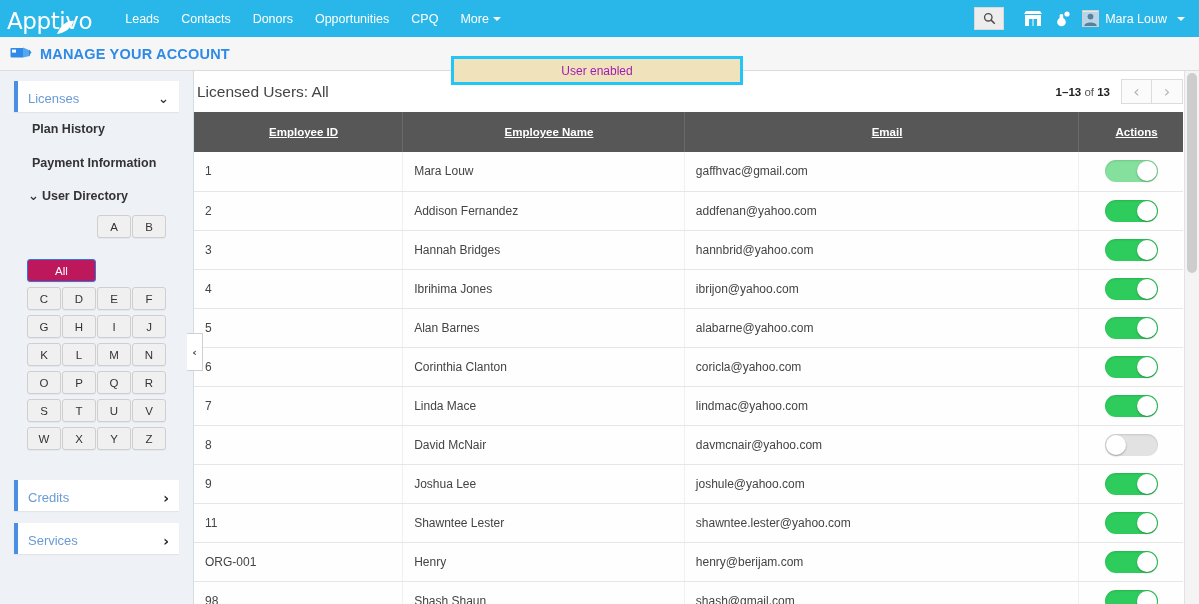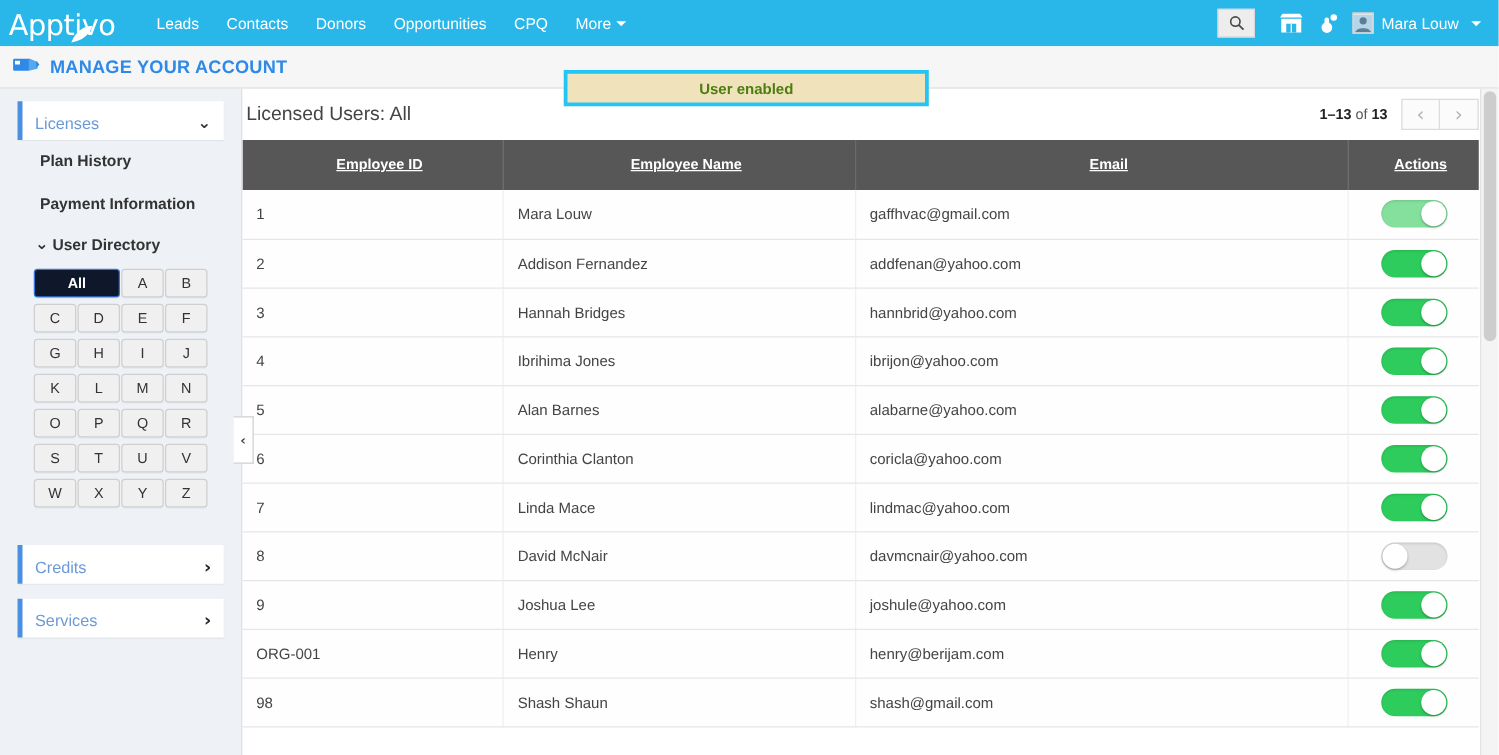--- a/index.html
+++ b/index.html
@@ -188,25 +188,26 @@
     background: #f0f0f0;
     border: 1px solid #cfcfcf;
     border-radius: 3px;
     font-size: 11.5px;
     color: #333;
     display: flex; align-items: center; justify-content: center;
     cursor: pointer;
     box-shadow: 0 1px 0 rgba(0,0,0,0.04);
   }
   .alpha-btn.active {
-    background: #0f172a;
+    background: #be185d;
     border-color: #3377dd;
     color: #ffffff;
-    font-weight: bold;
+    font-weight: normal;
     grid-column: span 2;
+    margin-top: 44px;
   }
   .side-gap-1 { height: 30px; }
   .side-gap-2 { height: 12px; }
 
   .collapse-handle {
     position: absolute;
     right: -10px;
     top: 262px;
     width: 16px; height: 38px;
     background: #ffffff;
@@ -315,22 +316,22 @@
     position: absolute;
     left: 451px; top: 56px;
     width: 292px; height: 29px;
     background: #f0e3bc;
     border: 3px solid #22c5f5;
     display: flex; align-items: center; justify-content: center;
     z-index: 40;
   }
   .banner-text {
     font-size: 12px;
-    font-weight: bold;
-    color: #4d7c0f;
+    font-weight: normal;
+    color: #a21caf;
   }
 
   
   .vscroll {
     position: absolute;
     right: 0; top: 0;
     width: 15px; height: 533px;
     background: #f4f4f4;
     border-left: 1px solid #e2e2e2;
     z-index: 20;
@@ -565,20 +566,26 @@
             <td>davmcnair@yahoo.com</td>
             <td class="td-actions"><div class="toggle off"><span class="knob"></span></div></td>
           </tr>
           <tr>
             <td>9</td>
             <td>Joshua Lee</td>
             <td>joshule@yahoo.com</td>
             <td class="td-actions"><div class="toggle"><span class="knob"></span></div></td>
           </tr>
           <tr>
+            <td>11</td>
+            <td>Shawntee Lester</td>
+            <td>shawntee.lester@yahoo.com</td>
+            <td class="td-actions"><div class="toggle"><span class="knob"></span></div></td>
+          </tr>
+          <tr>
             <td>ORG-001</td>
             <td>Henry</td>
             <td>henry@berijam.com</td>
             <td class="td-actions"><div class="toggle"><span class="knob"></span></div></td>
           </tr>
           <tr>
             <td>98</td>
             <td>Shash Shaun</td>
             <td>shash@gmail.com</td>
             <td class="td-actions"><div class="toggle"><span class="knob"></span></div></td>

